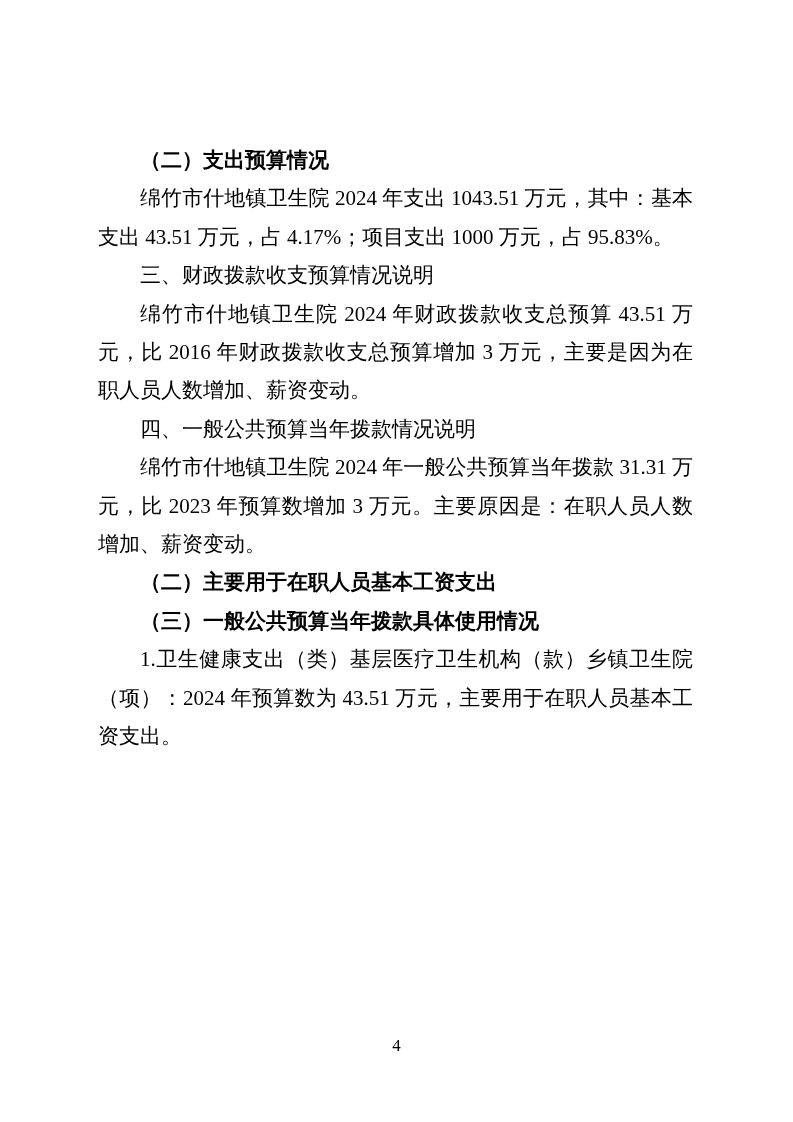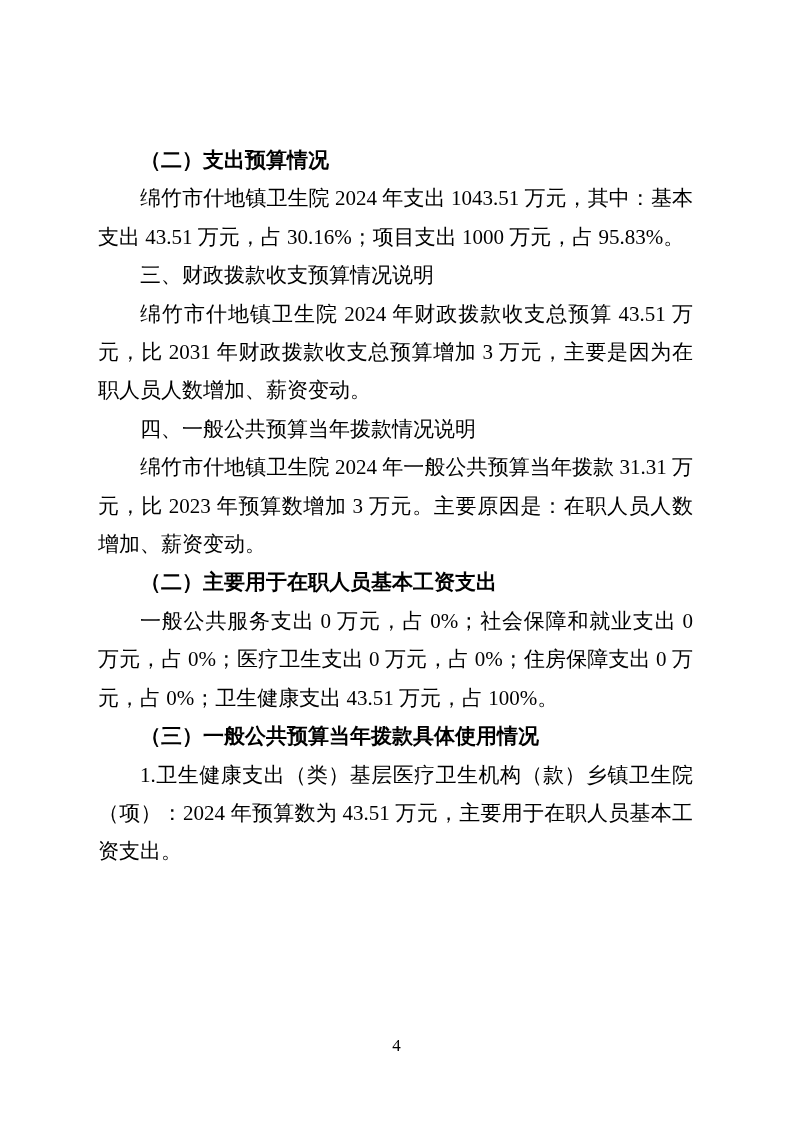--- a/index.html
+++ b/index.html
@@ -52,25 +52,24 @@
     font-family: "Liberation Serif", "DejaVu Serif", serif;
     color: #000000;
   }
 </style>
 </head>
 <body>
 
 <div class="page">
   <div class="content">
     <p class="head-kai">（二）支出预算情况</p>
-    <p>绵竹市什地镇卫生院 2024 年支出 1043.51 万元，其中：基本支出 43.51 万元，占 30.16%；项目支出 1000 万元，占 95.83%。</p>
+    <p>绵竹市什地镇卫生院 2024 年支出 1043.51 万元，其中：基本支出 43.51 万元，占 4.17%；项目支出 1000 万元，占 95.83%。</p>
     <p class="head-hei">三、财政拨款收支预算情况说明</p>
-    <p>绵竹市什地镇卫生院 2024 年财政拨款收支总预算 43.51 万元，比 2031 年财政拨款收支总预算增加 3 万元，主要是因为在职人员人数增加、薪资变动。</p>
+    <p>绵竹市什地镇卫生院 2024 年财政拨款收支总预算 43.51 万元，比 2016 年财政拨款收支总预算增加 3 万元，主要是因为在职人员人数增加、薪资变动。</p>
     <p class="head-hei">四、一般公共预算当年拨款情况说明</p>
     <p>绵竹市什地镇卫生院 2024 年一般公共预算当年拨款 31.31 万元，比 2023 年预算数增加 3 万元。主要原因是：在职人员人数增加、薪资变动。</p>
     <p class="head-kai">（二）主要用于在职人员基本工资支出</p>
-    <p>一般公共服务支出 0 万元，占 0%；社会保障和就业支出 0 万元，占 0%；医疗卫生支出 0 万元，占 0%；住房保障支出 0 万元，占 0%；卫生健康支出 43.51 万元，占 100%。</p>
     <p class="head-kai">（三）一般公共预算当年拨款具体使用情况</p>
     <p>1.卫生健康支出（类）基层医疗卫生机构（款）乡镇卫生院（项）：2024 年预算数为 43.51 万元，主要用于在职人员基本工资支出。</p>
   </div>
 
   <div class="page-number">4</div>
 </div>
 
 </body></html>

